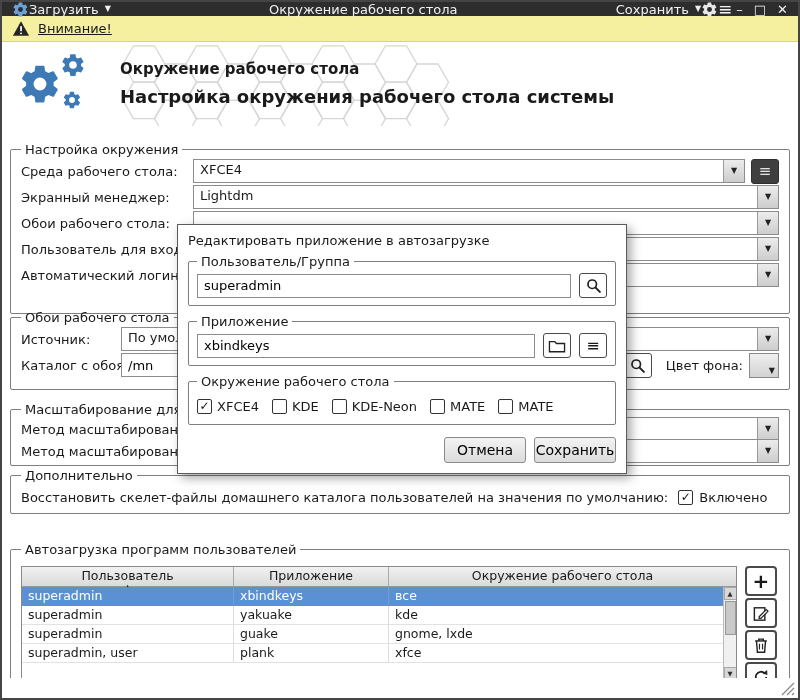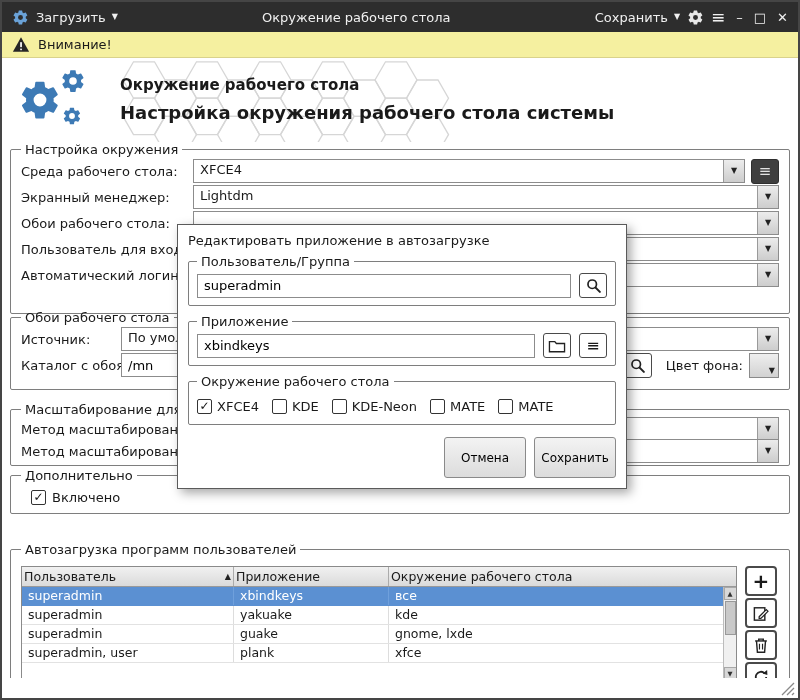--- a/index.html
+++ b/index.html
@@ -1,30 +1,30 @@
 <!DOCTYPE html>
 <html><head>
 <meta charset="utf-8">
 <style>
   * { box-sizing: border-box; margin: 0; padding: 0; }
   html,body { width:800px; height:700px; }
   body { font-family:"DejaVu Sans","Liberation Sans",sans-serif; font-size:13px; color:#1a1a1a; background:#fff; }
   .window { position:relative; width:800px; height:700px; border:2px solid #454545; background:#fff; overflow:hidden; }
 
   
-  .titlebar { height:30px; background:#2d2d2d; color:#f0f0f0; display:flex; align-items:center; padding:0 10px; gap:7px; }
+  .titlebar { height:14px; background:#2d2d2d; color:#f0f0f0; display:flex; align-items:center; padding:0 10px; gap:0; }
   .tb-btn { display:flex; align-items:center; gap:6px; cursor:default; }
   .caret { font-size:8px; line-height:1; }
   .tb-title { flex:1; text-align:center; font-size:13px; }
   .tb-menu { font-size:17px; line-height:1; }
   .win-controls { display:flex; gap:11px; margin-left:4px; font-size:13px; }
   .gear { display:block; }
 
   
-  .warningbar { height:26px; background:#f5f0a0; border-bottom:1px solid #d9d28c; display:flex; align-items:center; gap:8px; padding:0 10px; }
+  .warningbar { height:26px; background:#f5f0a0; border-bottom:1px solid #d9d28c; display:flex; align-items:center; gap:8px; padding:0 10px;text-decoration:underline; }
 
   
   .app-header { position:relative; height:84px; background:#fff; overflow:hidden; }
   .hex-svg { position:absolute; left:118px; top:0; }
   .hex-svg polygon { fill:none; stroke:#d6d6d6; stroke-width:1.3; }
   .logo { position:absolute; left:16px; top:8px; width:76px; height:68px; }
   .logo svg { position:absolute; }
   .h-title { position:absolute; left:118px; top:18px; font-size:15px; font-weight:bold; }
   .h-sub   { position:absolute; left:118px; top:44px; font-size:18px; font-weight:bold; }
 
@@ -54,21 +54,21 @@
   .spacer14 { width:14px; flex:none; }
 
   
   .cb { width:15px; height:15px; border:1.6px solid #333; border-radius:2px; background:#fff; display:inline-flex; align-items:center; justify-content:center; font-size:12px; font-weight:bold; color:#111; line-height:1; flex:none; }
   .cb-gap { margin-left:10px; margin-right:6px; }
 
   
   .auto-wrap { display:flex; gap:8px; height:128px; margin-top:8px; }
   .table-outer { position:relative; flex:1; border:1px solid #8a8a8a; background:#fff; overflow:hidden; }
   .thead { display:flex; height:20px; background:linear-gradient(#f1f1f1,#dadada); border-bottom:1px solid #999; }
-  .th { display:flex; align-items:center; justify-content:space-between; padding:1px 2px; border-right:1px solid #ababab; font-size:12.5px; }
+  .th { display:flex; align-items:center; justify-content:space-between; padding:1px 2px; border-right:1px solid #ababab; font-size:12.5px;flex-direction:column; }
   .c0 { width:212px; flex:none; } .c1 { width:155px; flex:none; } .c2 { flex:1; border-right:none; }
   .sort { font-size:8px; color:#222; }
   .tbody { position:absolute; top:20px; left:0; right:13px; bottom:13px; overflow:hidden; background:#fff; }
   .trow { display:flex; height:19px; border-bottom:1px solid #e2e2e2; }
   .tcell { padding:1px 6px; border-right:1px solid #ddd; white-space:nowrap; overflow:hidden; font-size:12.5px; }
   .trow .c2 { border-right:none; }
   .trow.sel { background:#5b90d2; border-bottom-color:#5b90d2; }
   .trow.sel .tcell { color:#fff; border-right-color:#6fa0dc; }
 
   .vscroll { position:absolute; top:20px; right:0; bottom:13px; width:13px; background:#f0f0f0; border-left:1px solid #bcbcbc; display:flex; flex-direction:column; align-items:center; }
@@ -85,21 +85,21 @@
 
   
   .dialog { position:absolute; left:175px; top:222px; width:450px; background:#fff; border:1px solid #5a5a5a; box-shadow:4px 4px 10px rgba(0,0,0,.35); z-index:10; padding-bottom:10px; }
   .dlg-title { padding:8px 10px 6px; }
   .dialog fieldset { position:static; margin:0 10px 8px; border:1px solid #7e7e7e; border-radius:2px; padding:2px 8px 7px; }
   .dialog legend { padding:0 4px; }
   .dlg-row { display:flex; align-items:center; gap:6px; margin-top:2px; }
   .dlg-env-row { display:flex; align-items:center; gap:13px; margin-top:4px; height:22px; }
   .cb-item { display:inline-flex; align-items:center; gap:5px; }
   .dlg-actions { display:flex; justify-content:flex-end; gap:8px; margin:12px 10px 0; }
-  .dlg-actions button { min-width:82px; height:41px; background:linear-gradient(#f3f3f3,#dcdcdc); border:1px solid #8a8a8a; border-radius:3px; font:inherit; font-size:12px; }
+  .dlg-actions button { min-width:82px; height:26px; background:linear-gradient(#f3f3f3,#dcdcdc); border:1px solid #8a8a8a; border-radius:3px; font:inherit; font-size:14px; }
 
   
   .statusbar { position:absolute; left:0; right:0; top:676px; height:20px; background:#fff; }
   .grip { position:absolute; right:3px; bottom:2px; }
 </style>
 </head>
 <body>
 
 <svg width="0" height="0" style="position:absolute">
   <defs>
@@ -278,20 +278,21 @@
         <span class="dd-btn">
             <span class="caret">▼</span>
           </span>
       </div>
     </div>
   </fieldset>
 
   <fieldset class="fs add">
     <legend>Дополнительно</legend>
     <div class="frow">
+      <span>Восстановить скелет-файлы домашнего каталога пользователей на значения по умолчанию:</span>
       <span class="cb cb-gap on">✓</span>
       <span>Включено</span>
     </div>
   </fieldset>
 
   <fieldset class="fs auto">
     <legend>Автозагрузка программ пользователей</legend>
     <div class="auto-wrap">
       <div class="table-outer">
         <div class="thead">

